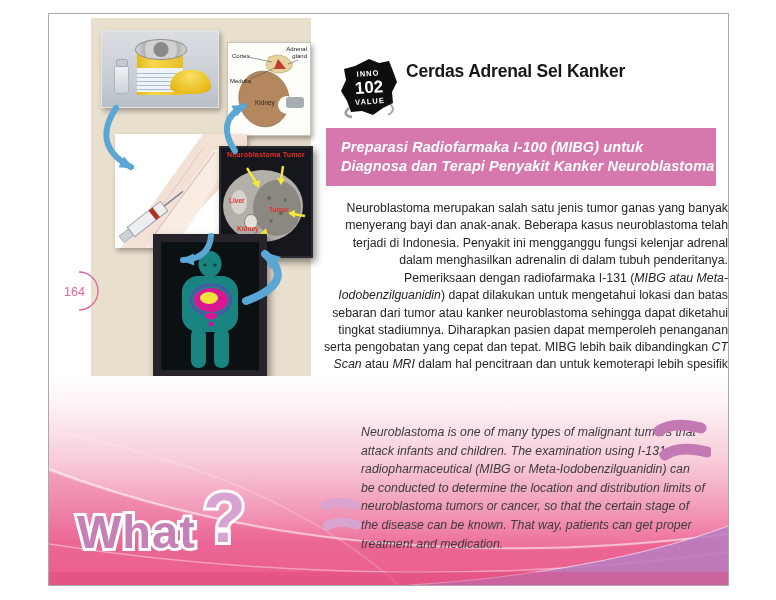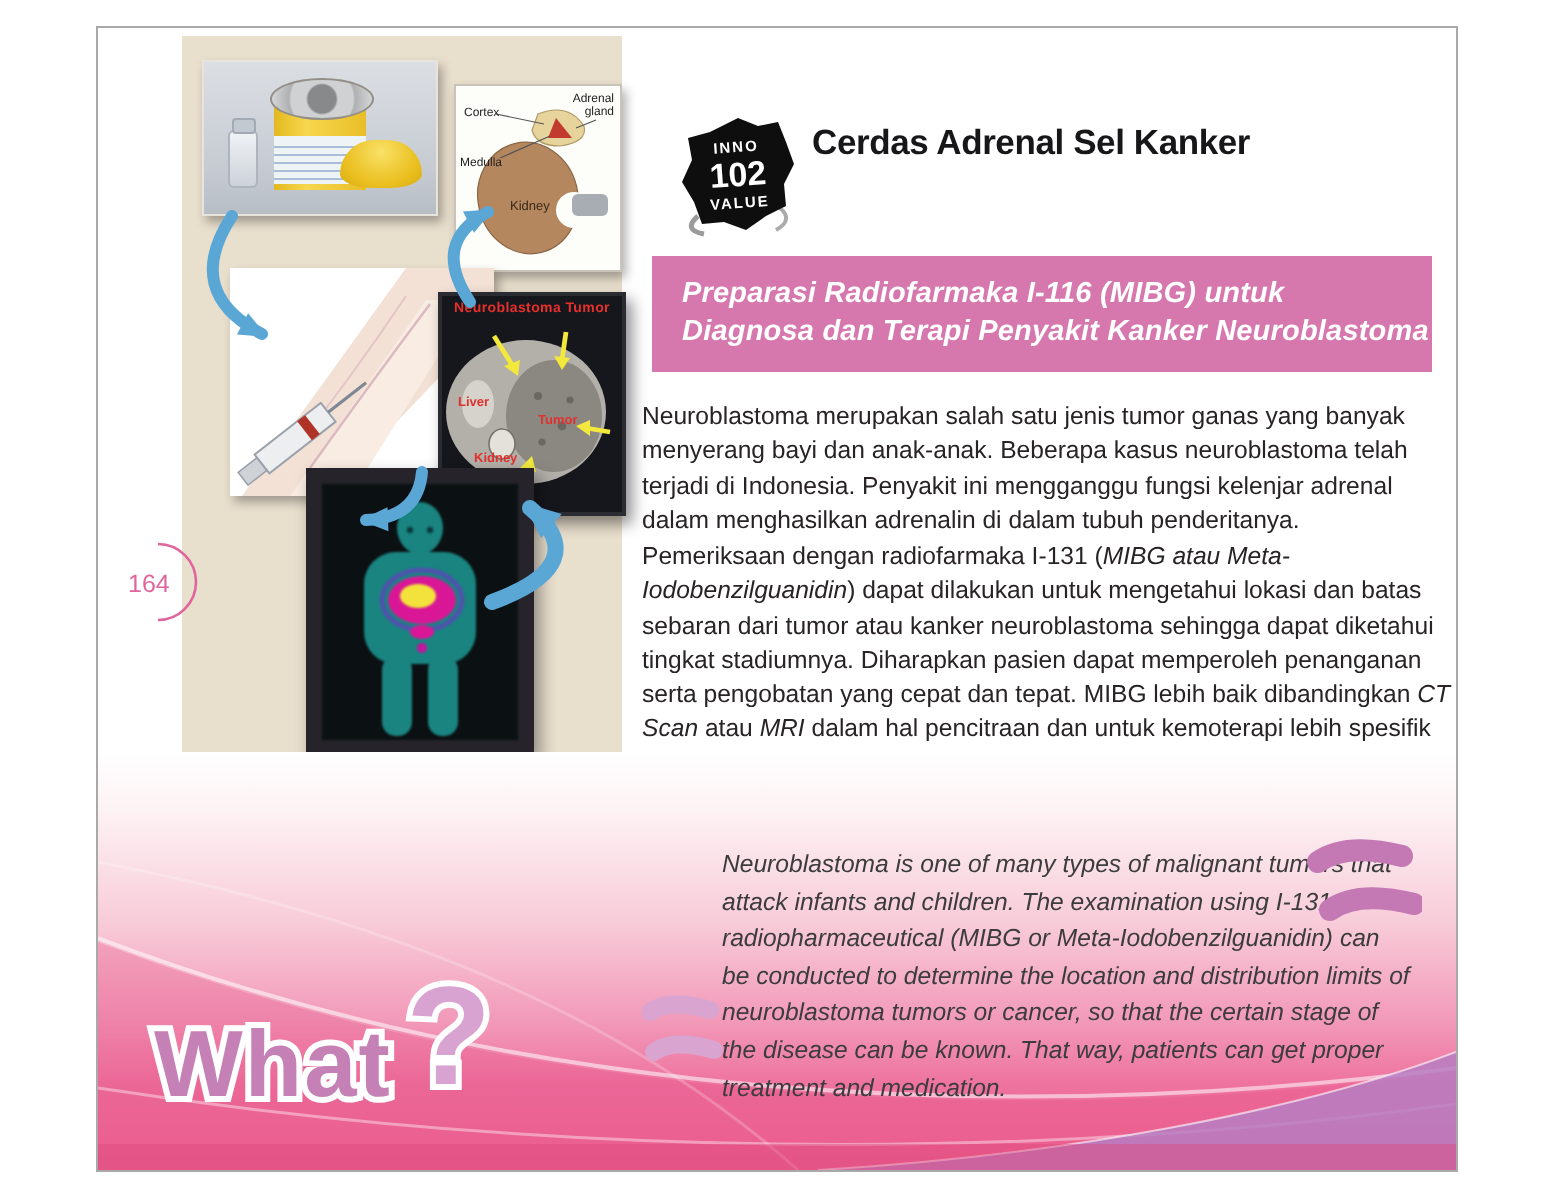--- a/index.html
+++ b/index.html
@@ -53,21 +53,21 @@
   .hdr-sub{position:absolute;left:357px;top:68px;font-size:17px;font-weight:bold;
       font-style:italic;color:#84888d;letter-spacing:-.2px;}
 
   
   .banner{position:absolute;left:277px;top:114px;width:390px;height:58px;background:#d678ae;
       color:#fff;font-weight:bold;font-style:italic;font-size:14.5px;line-height:19px;
       padding:10px 0 0 15px;box-sizing:border-box;letter-spacing:.1px;}
 
   
   .para{position:absolute;left:272px;width:407px;font-size:12.3px;line-height:17.3px;
-      color:#282425;}
+      color:#282425;text-align:right;}
   .p1{top:186px;} .p2{top:256px;}
 
   
   .bottom{position:absolute;left:0;top:362px;width:679px;height:209px;
       background:linear-gradient(180deg,#ffffff 0%,#fdf2f4 14%,#f8cdda 40%,#f29ab9 64%,#ee729e 80%,#ed6493 100%);}
   .waves{position:absolute;inset:0;width:679px;height:209px;}
   .eng{position:absolute;left:312px;top:47px;width:344px;font-style:italic;
       font-size:12.3px;line-height:18.6px;color:#3c3c3e;}
   .chev-r{position:absolute;left:604px;top:43px;}
   .chev-l{position:absolute;left:272px;top:120px;}
@@ -200,21 +200,21 @@
     <path d="M30,2 L40,6 L50,4 L54,14 L58,25 L53,35 L54,46 L44,51 L34,58 L23,54 L12,55 L8,44 L2,34 L7,23 L5,12 L16,9 Z" fill="#0e0e0e"></path>
     <g transform="rotate(-4 30 31)" fill="#fff" text-anchor="middle" font-weight="bold">
       <text x="30" y="19" font-size="7.5" letter-spacing="1">INNO</text>
       <text x="30" y="36" font-size="17">102</text>
       <text x="30" y="47" font-size="7.5" letter-spacing="1">VALUE</text>
     </g>
   </svg>
   <div class="hdr-title">Cerdas Adrenal Sel Kanker</div>
 
   <div class="banner">
-    <div>Preparasi Radiofarmaka I-116 (MIBG) untuk</div>
+    <div>Preparasi Radiofarmaka I-100 (MIBG) untuk</div>
     <div>Diagnosa dan Terapi Penyakit Kanker Neuroblastoma</div>
   </div>
 
   <div class="para p1">Neuroblastoma merupakan salah satu jenis tumor ganas yang banyak menyerang bayi dan anak-anak. Beberapa kasus neuroblastoma telah terjadi di Indonesia. Penyakit ini mengganggu fungsi kelenjar adrenal dalam menghasilkan adrenalin di dalam tubuh penderitanya.</div>
   <div class="para p2"><span>Pemeriksaan dengan radiofarmaka I-131 (</span><i>MIBG atau Meta-Iodobenzilguanidin</i><span>) dapat dilakukan untuk mengetahui lokasi dan batas sebaran dari tumor atau kanker neuroblastoma sehingga dapat diketahui tingkat stadiumnya. Diharapkan pasien dapat memperoleh penanganan serta pengobatan yang cepat dan tepat. MIBG lebih baik dibandingkan </span><i>CT Scan</i><span> atau </span><i>MRI</i><span> dalam hal pencitraan dan untuk kemoterapi lebih spesifik menyerang sel kanker. Tahap pengembangan preparasi MIBG di Indonesia telah mendapatkan persetujuan dari komite etik.</span></div>
 
   <div class="bottom">
     <svg class="waves" viewBox="0 0 679 209" preserveAspectRatio="none">
       <path d="M0,95 C 170,160 400,196 679,160 L679,209 L0,209 Z" fill="rgba(231,77,129,.28)"></path>
       <path d="M0,93 C 170,158 400,194 679,158" stroke="rgba(255,255,255,.55)" stroke-width="2" fill="none"></path>

